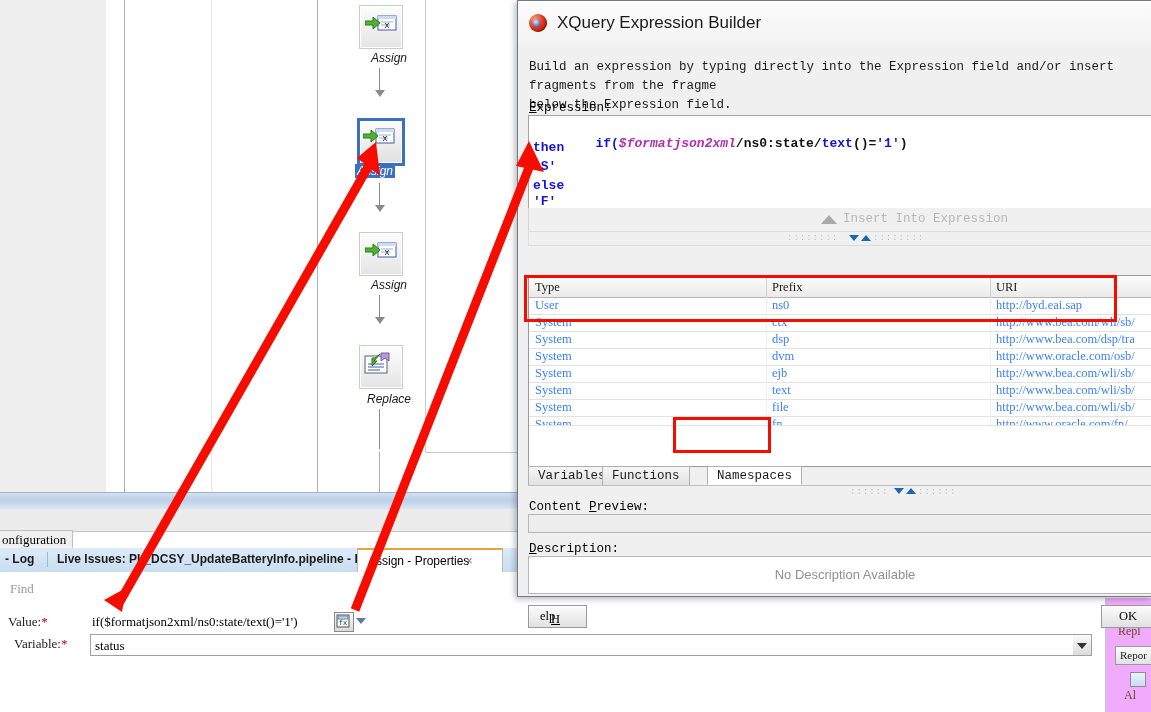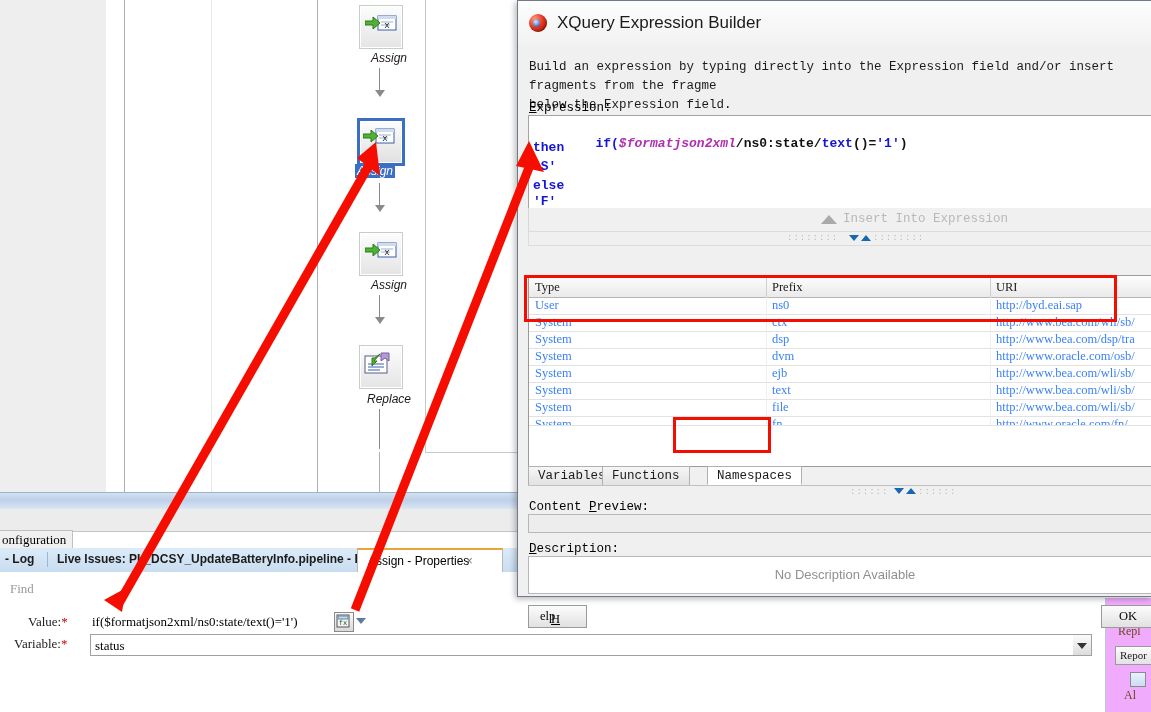--- a/index.html
+++ b/index.html
@@ -231,21 +231,21 @@
 <div class="abs" id="tab-active">
   <span>Assign - Properties</span>
   <span id="tab-close">×</span>
 </div>
 
 <div class="abs" id="findbar"></div>
 <div class="abs" id="find-lbl">Find</div>
 
 <div class="abs" id="props-edge"></div>
 <div class="abs" id="props">
-  <div class="fld-lbl" style="left:28px;top:16px;text-align:center;"><span>Value:</span><span class="req">*</span></div>
+  <div class="fld-lbl" style="left:8px;top:16px;text-align:center;"><span>Value:</span><span class="req">*</span></div>
   <div class="fld-lbl" style="left:14px;top:38px;"><span>Variable:</span><span class="req">*</span></div>
 </div>
 <div class="abs" id="value-text">if($formatjson2xml/ns0:state/text()='1')</div>
 <div class="abs" id="value-ico">
   <svg width="16" height="16" viewBox="0 0 16 16">
     <rect x="2" y="2" width="12" height="12" fill="#f4f4f4" stroke="#555"></rect>
     <rect x="3" y="3" width="10" height="3" fill="#bcd9f2" stroke="#6d87a6"></rect>
     <text x="8" y="12" font-size="7" text-anchor="middle" fill="#1b5e20" font-family="monospace">fx</text>
   </svg>
 </div>

